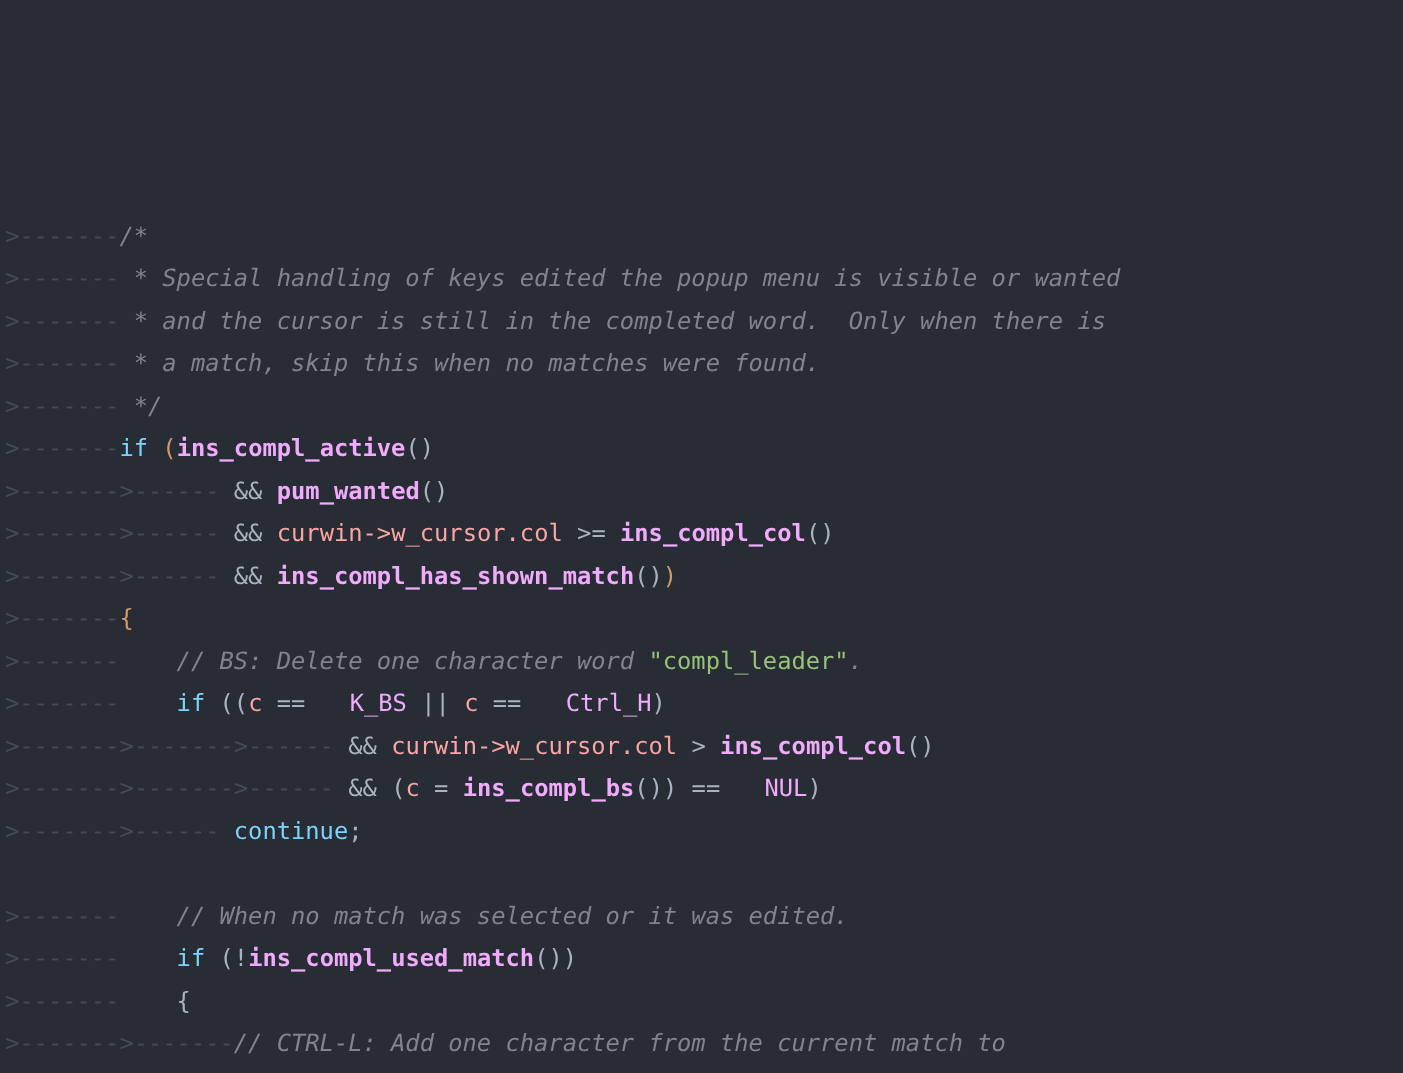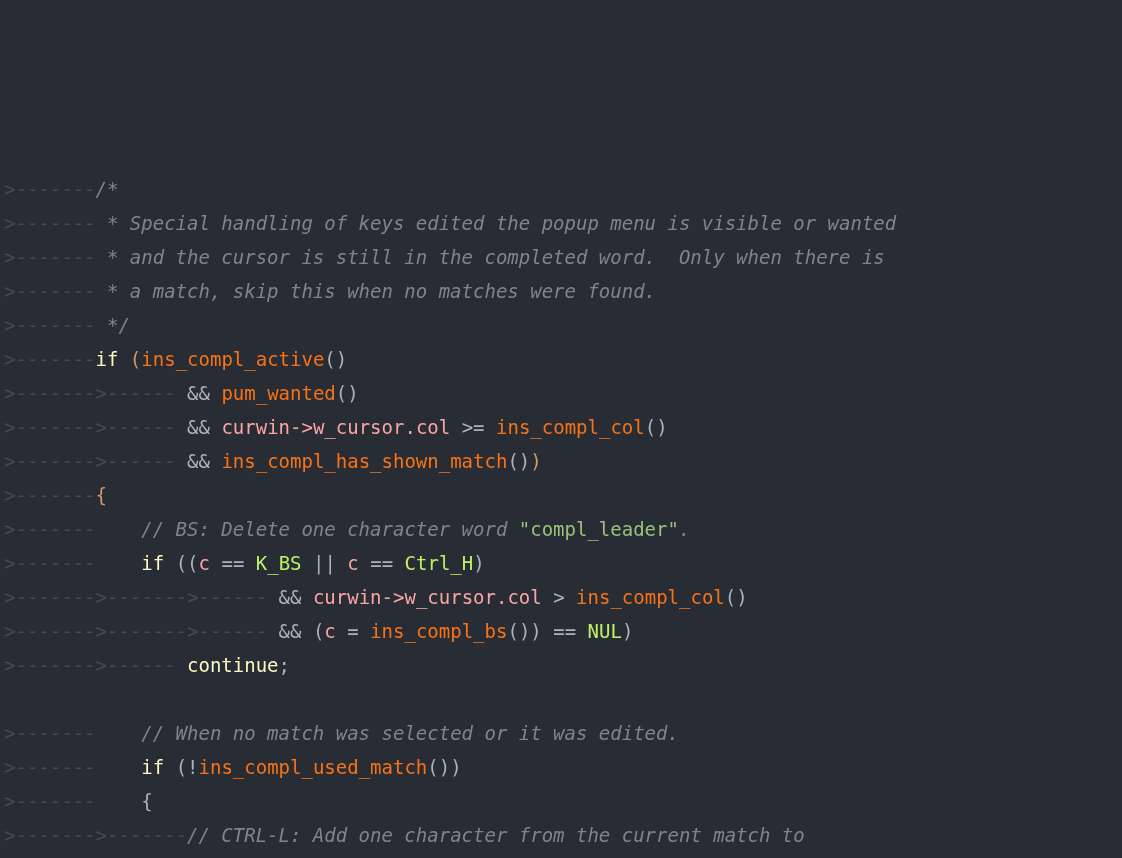--- a/index.html
+++ b/index.html
@@ -13,27 +13,27 @@
     width: 1122px;
     height: 858px;
     overflow: hidden;
     white-space: pre;
   }
   #editor {
     padding: 2px 0 0 4px;
   }
   .ws  { color: #454b54; }         
   .cm  { color: #7f848e; font-style: italic; } 
-  .kw  { color: #fef9c3; margin-top: 36px; }         
-  .fn  { color: #f97316; }         
+  .kw  { color: #7dd3fc; margin-top: 36px; }         
+  .fn  { color: #f0abfc; font-weight: bold; }         
   .id  { color: #fca5a5; }         
   .op  { color: #abb2bf; }         
   .par { color: #d19a66; }         
   .pn  { color: #abb2bf; }         
-  .cn  { color: #bef264; }         
+  .cn  { color: #f0abfc; margin-left: 24px; }         
   .str { color: #98c379; }
 </style>
 </head>
 <body>
 
 
 
 <div id="editor"><span class="ws">&gt;-------</span><span class="cm">/*</span>
 <span class="ws">&gt;-------</span><span class="cm"> * Special handling of keys edited the popup menu is visible or wanted</span>
 <span class="ws">&gt;-------</span><span class="cm"> * and the cursor is still in the completed word.  Only when there is</span>

